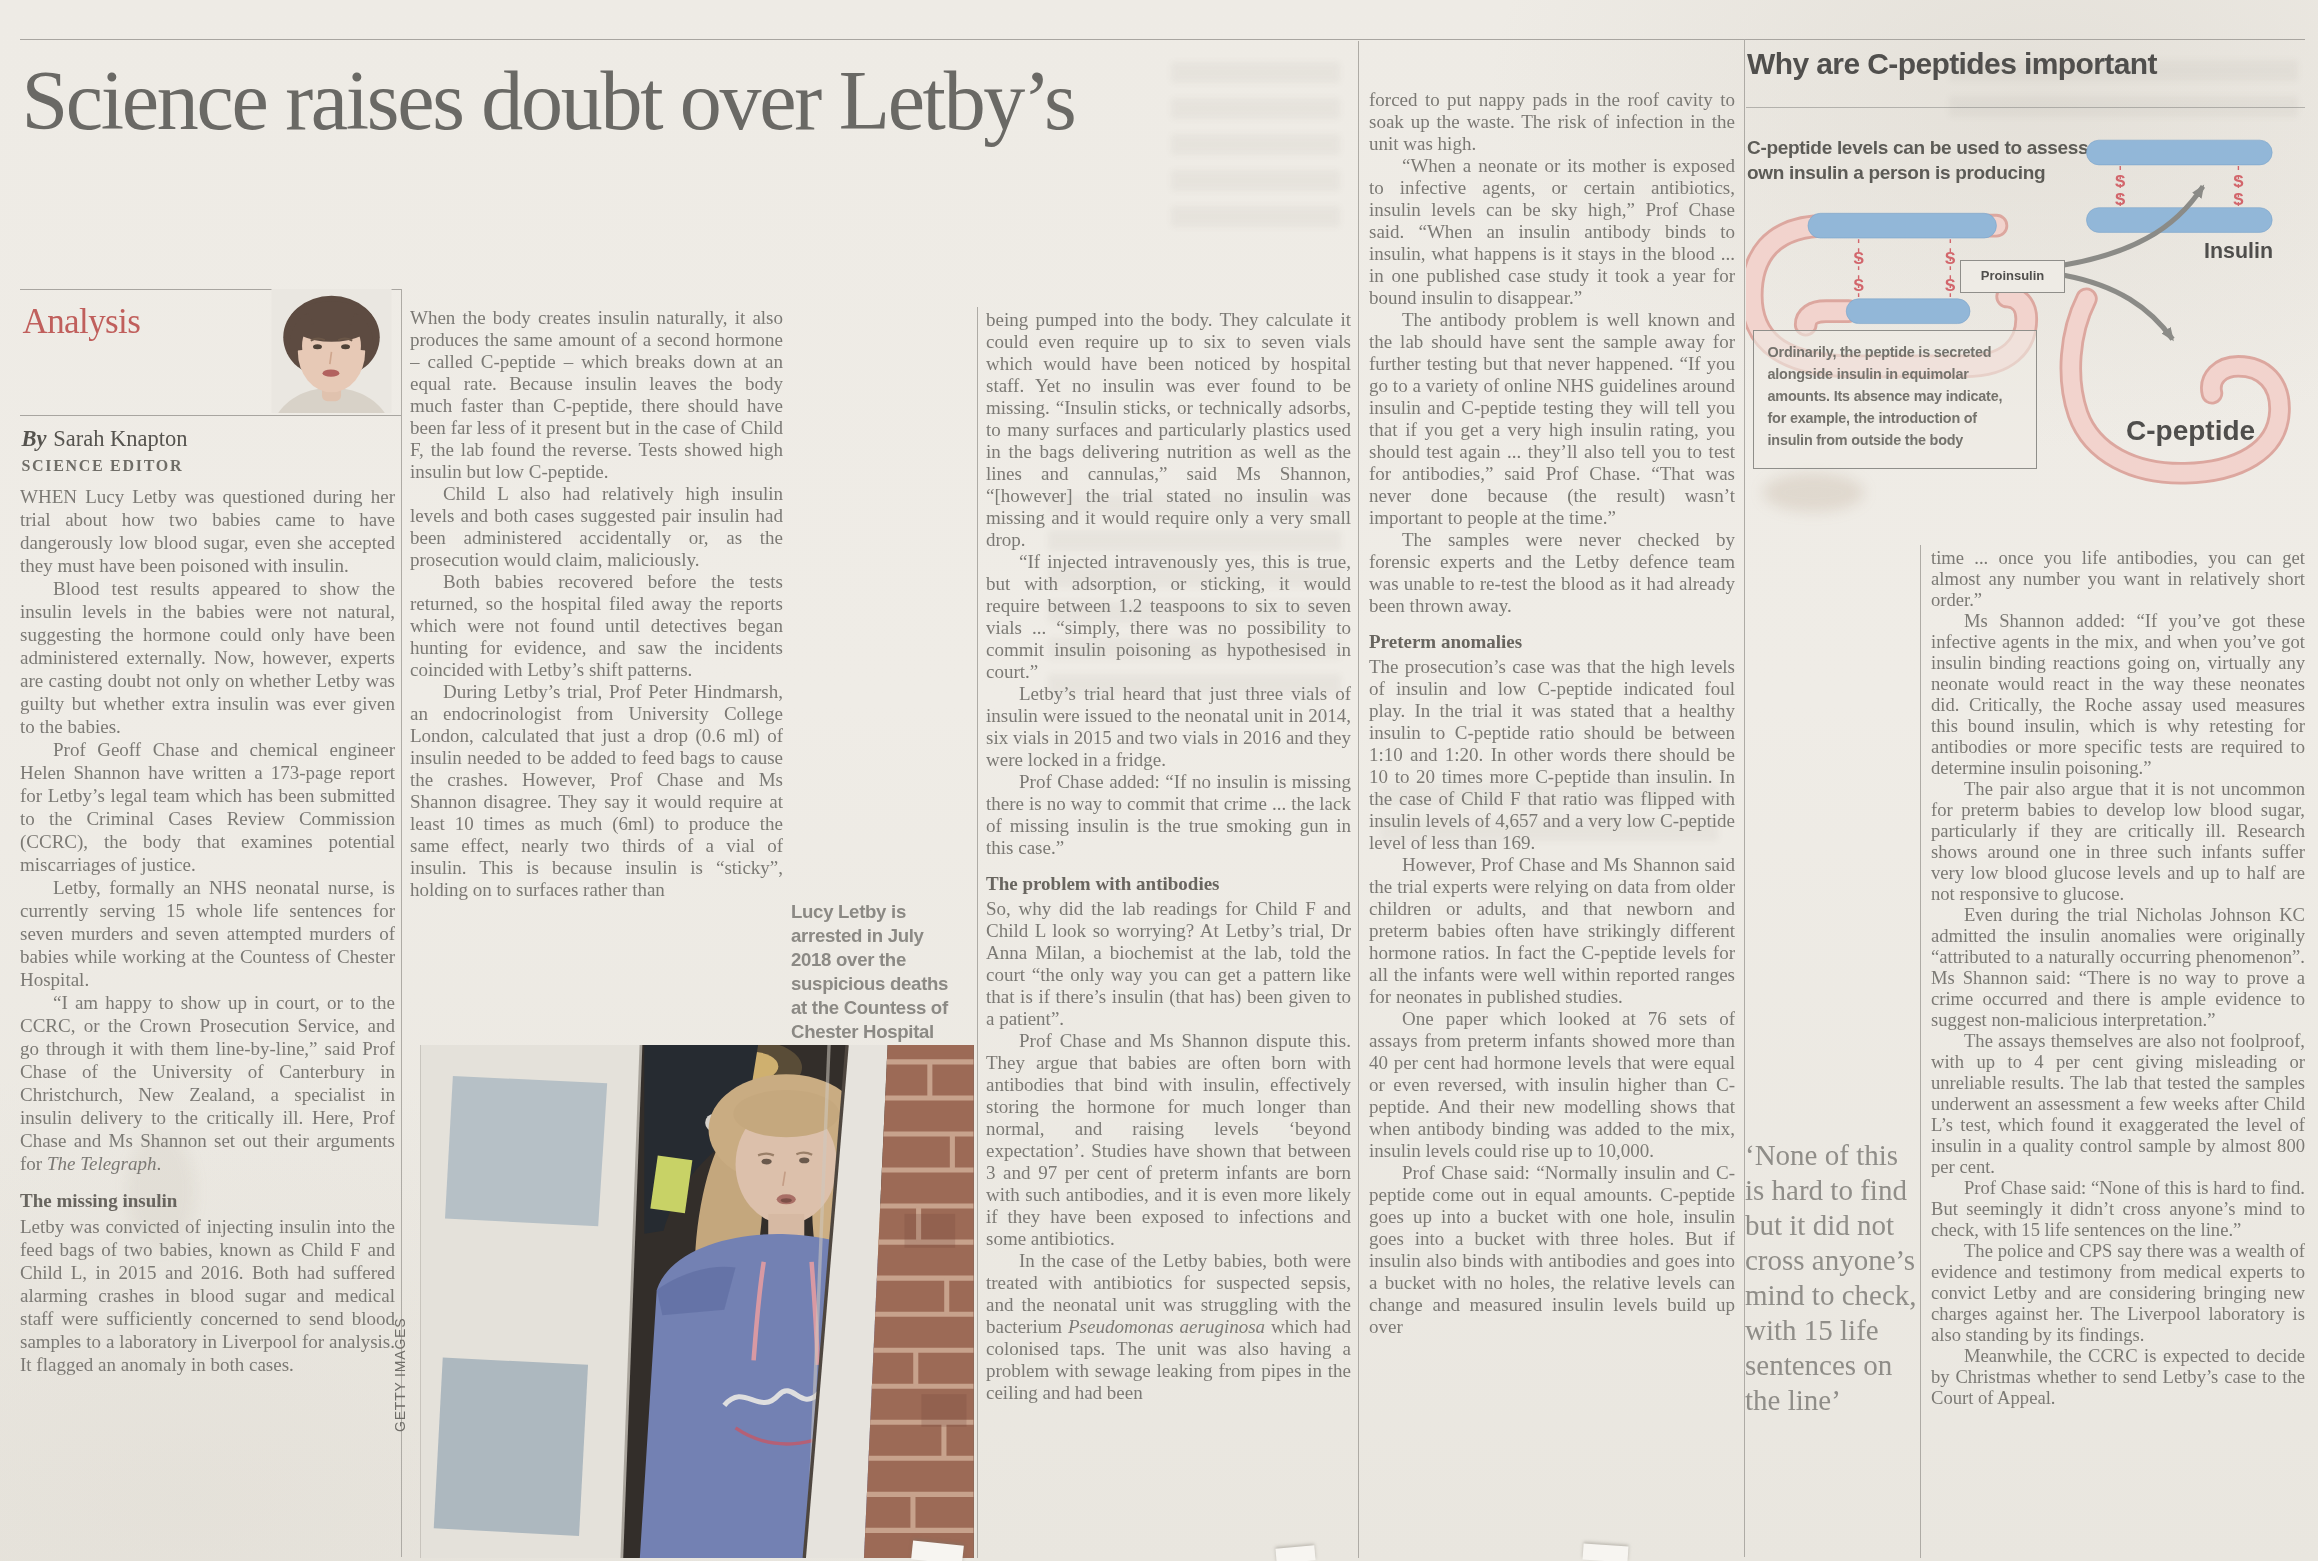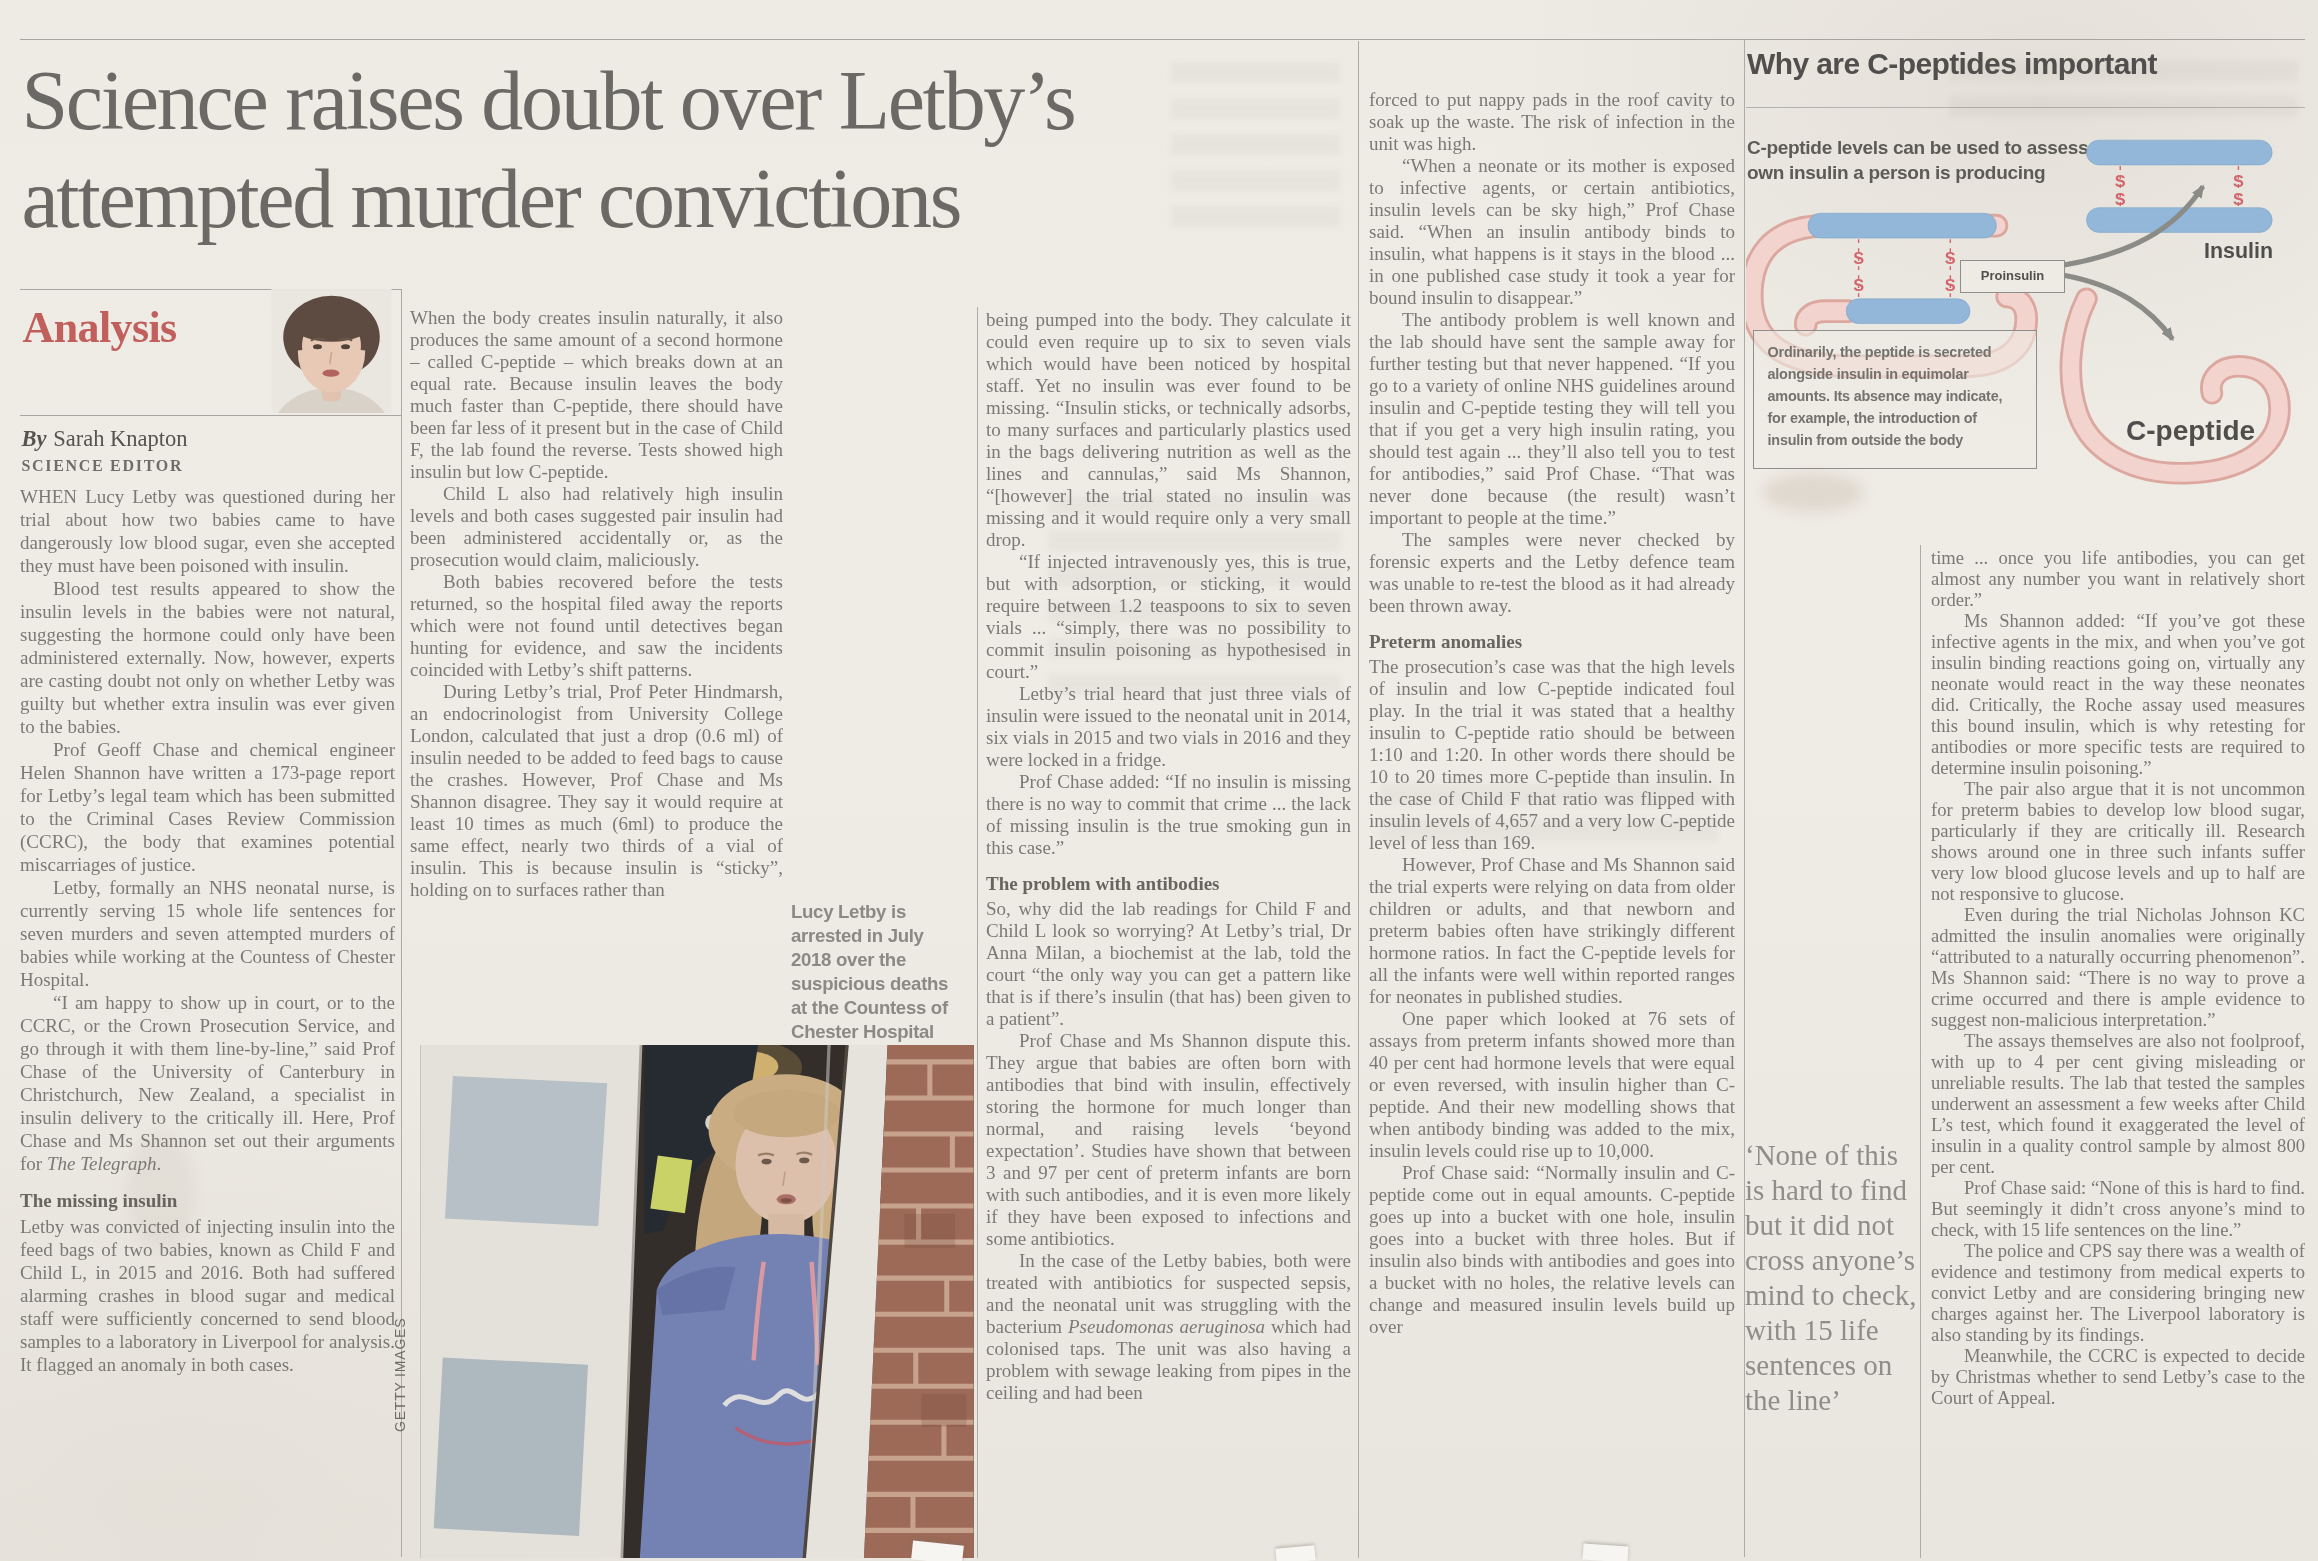--- a/index.html
+++ b/index.html
@@ -15,21 +15,21 @@
   .abs{position:absolute;}
   .hrule{position:absolute;height:1.1px;background:#a8a5a0;}
   .vrule{position:absolute;width:1.1px;background:#aeaba5;}
   .headline{
     position:absolute;left:21.4px;top:52px;width:1335px;
     font-size:84px;line-height:98px;letter-spacing:-2.3px;
     color:#6a6965;font-weight:400;
   }
   .kicker{
     position:absolute;left:22.5px;top:302px;
-    font-size:44px;font-weight:bold;color:#c05f5c;letter-spacing:-0.6px;
+    font-size:35px;font-weight:normal;color:#c05f5c;letter-spacing:-0.6px;
   }
   .byline{position:absolute;left:21.4px;top:426px;color:#55534e;font-size:22.5px;}
   .by-label{font-style:italic;font-weight:bold;margin-right:6.8px;}
   .by-name{font-weight:normal;}
   .byrole{position:absolute;left:21.4px;top:457px;font-size:16px;letter-spacing:1.7px;color:#6f6d67;font-weight:bold;}
   .bcol{position:absolute;overflow:hidden;text-align:justify;font-size:19px;hyphens:none;}
   .bcol p{margin:0;text-indent:33px;}
   .bcol p.noind{text-indent:0;}
   .bcol h3{margin:13.5px 0 3.4px 0;font-size:19px;color:#68655f;letter-spacing:0;}
   .c1{left:20px;top:485px;width:375px;height:1071px;line-height:23px;}
@@ -102,21 +102,20 @@
 
   <div class="ghost" style="left:1171px;top:62px;width:169px;height:180px;"></div>
   <div class="ghost" style="left:1048px;top:496px;width:293px;height:214px;"></div>
   <div class="ghost" style="left:1949px;top:48px;width:349px;height:84px;"></div>
   <div class="ghost" style="left:1380px;top:772px;width:338px;height:84px;"></div>
   <div class="stain" style="left:1763px;top:473px;width:101px;height:39px;background:rgba(150,120,90,.16);"></div>
   <div class="stain" style="left:127px;top:1132px;width:68px;height:118px;background:rgba(140,122,100,.08);"></div>
 
   <div class="headline">
     <span style="display:block;">Science raises doubt over Letby’s</span>
-    <span style="display:block;">attempted murder convictions</span>
   </div>
 
   <div class="kicker">Analysis</div>
 
   <svg class="abs" style="left:271px;top:289px;" width="121" height="124" viewBox="0 0 214 221">
     <rect x="0" y="0" width="214" height="221" fill="#eae7e1"></rect>
     <ellipse cx="107" cy="86" rx="86" ry="74" fill="#5d4b41"></ellipse>
     <path d="M 12 221 C 36 186 76 176 107 176 C 138 176 178 186 202 221 Z" fill="#d8d2c8"></path>
     <rect x="90" y="160" width="34" height="40" rx="10" fill="#e0c2ae"></rect>
     <ellipse cx="107" cy="112" rx="60" ry="72" fill="#e7c9b6"></ellipse>

